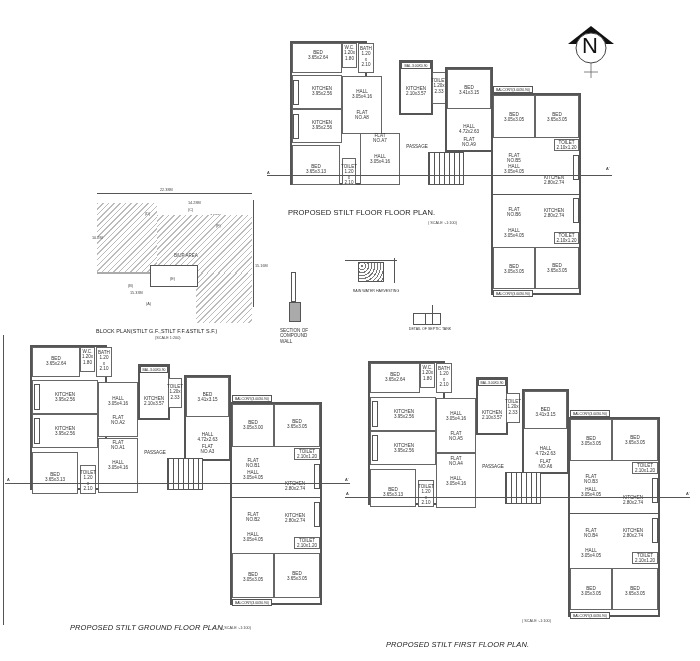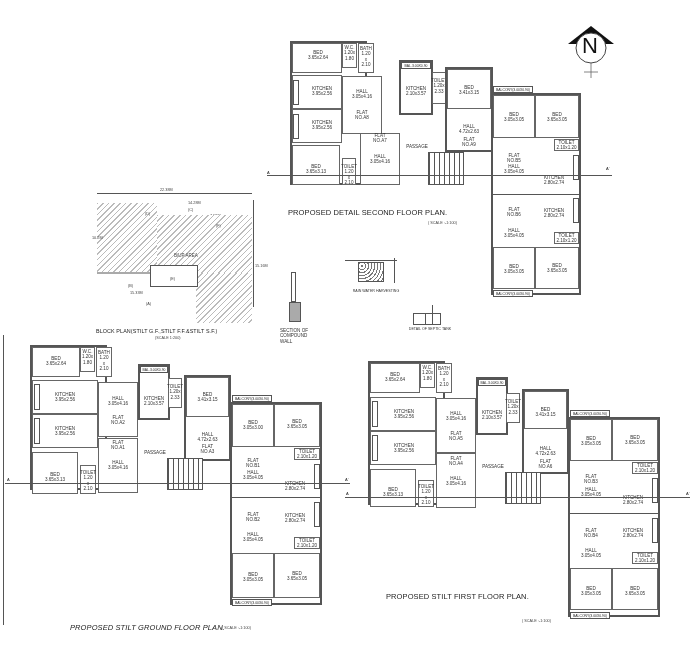--- a/index.html
+++ b/index.html
@@ -123,21 +123,21 @@
   <div class="lbl" style="left:493px;top:264px;width:42px;">BED
 3.05x3.05</div>
   <div class="room" style="left:535px;top:247px;width:44px;height:42px;"></div>
   <div class="lbl" style="left:535px;top:263px;width:44px;">BED
 3.65x3.05</div>
   <div class="balc" style="left:493px;top:290px;width:40px;height:7px;">BALCONY(3.00X0.90)</div>
 
   <div class="hline" style="left:267px;top:175px;width:345px;"></div>
   <span class="abs" style="left:267px;top:170px;font-size:4px;">A</span>
   <span class="abs" style="left:606px;top:166px;font-size:4px;">A'</span>
-  <div class="title" style="left:288px;top:208px;">PROPOSED DETAIL SECOND FLOOR  PLAN.</div>
+  <div class="title" style="left:288px;top:208px;">PROPOSED STILT FLOOR FLOOR  PLAN.</div>
   <div class="scale" style="left:428px;top:221px;">( SCALE :-1:100)</div>
 </div>
 
 <div>
   <div class="hline" style="left:97px;top:193px;width:155px;"></div>
   <span class="scale" style="left:160px;top:188px;">22.38M</span>
   <span class="scale" style="left:188px;top:201px;">14.28M</span>
   <span class="scale" style="left:210px;top:214px;">7.58M</span>
   <div class="hatch" style="left:97px;top:203px;width:60px;height:70px;"></div>
   <div class="hatch" style="left:157px;top:215px;width:95px;height:58px;"></div>
@@ -376,15 +376,15 @@
   <div class="lbl" style="left:570px;top:586px;width:42px;">BED
 3.05x3.05</div>
   <div class="room" style="left:612px;top:568px;width:46px;height:42px;"></div>
   <div class="lbl" style="left:612px;top:586px;width:46px;">BED
 3.65x3.05</div>
   <div class="balc" style="left:570px;top:612px;width:40px;height:7px;">BALCONY(3.00X0.90)</div>
 
   <div class="hline" style="left:345px;top:497px;width:345px;"></div>
   <span class="abs" style="left:346px;top:491px;font-size:4px;">A</span>
   <span class="abs" style="left:686px;top:491px;font-size:4px;">A'</span>
-  <div class="title" style="left:386px;top:592px;">PROPOSED STILT FIRST FLOOR  PLAN.</div>
+  <div class="title" style="left:386px;top:640px;font-style:italic;">PROPOSED STILT FIRST FLOOR  PLAN.</div>
   <div class="scale" style="left:522px;top:619px;">( SCALE :-1:100)</div>
 </div>
 
 </body></html>

